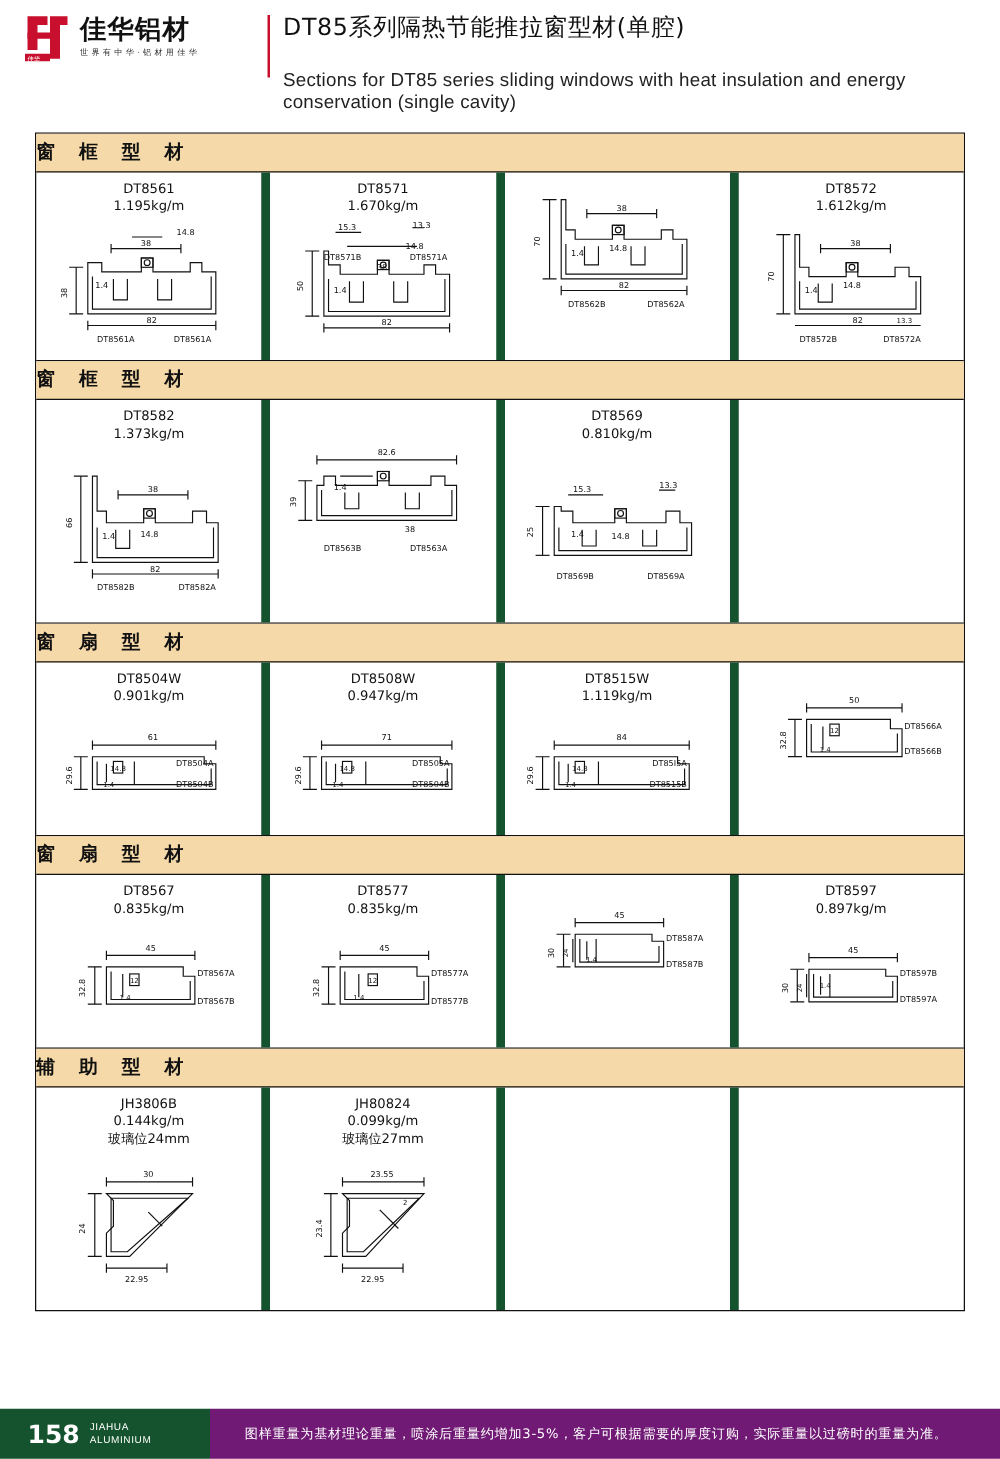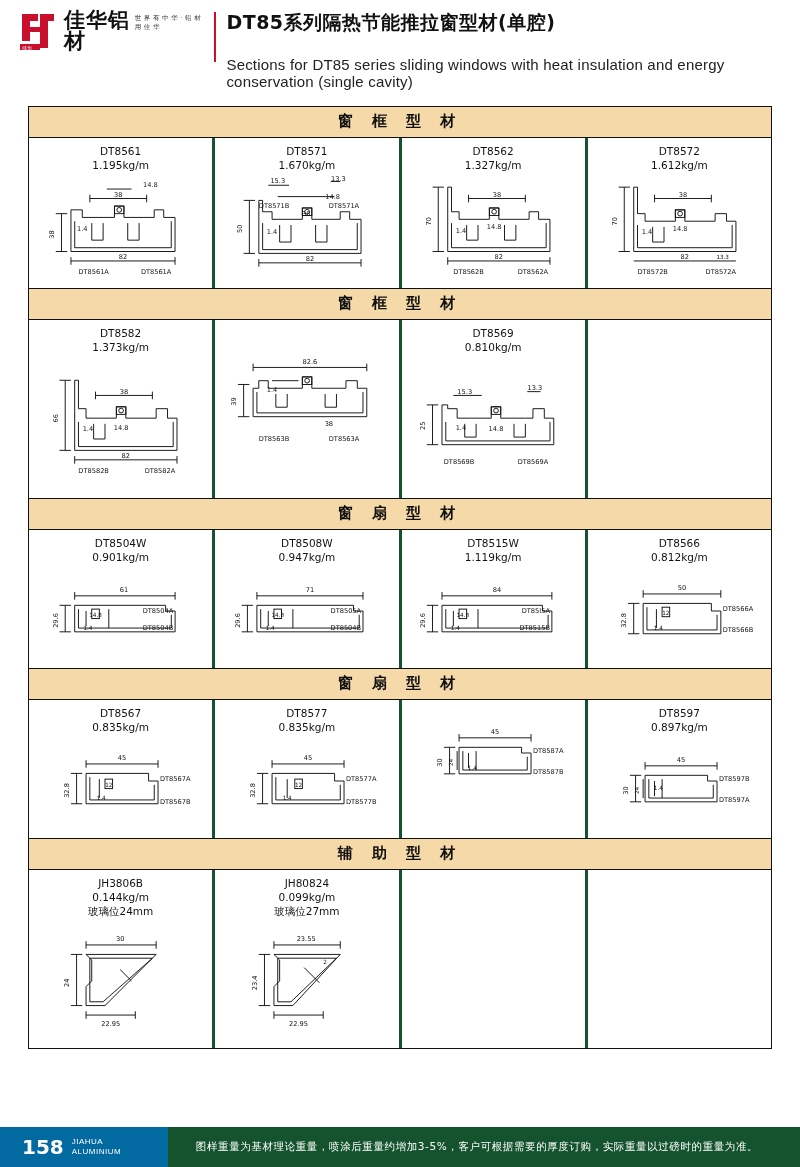--- a/index.html
+++ b/index.html
@@ -26,56 +26,56 @@
   }
   .logo-mark svg{display:block}
   .logo-cn{
     font-family:"DejaVu Sans",sans-serif;
     font-size:21px;font-weight:bold;color:#111;letter-spacing:1px;line-height:1;
   }
   .logo-sub{
     font-size:6.5px;color:#333;letter-spacing:0.5px;margin-top:4px;
     font-family:Liberation Serif, serif;
   }
-  .logo-text{display:flex;flex-direction:row;justify-content:flex-end}
+  .logo-text{display:flex;flex-direction:column;justify-content:flex-end}
   .divider-bar{
     width:3px;background:#c8102e;margin:2px 10px 0 4px;align-self:stretch;height:50px;
   }
   .title-block{flex:1 1 auto;padding-top:2px;}
   .title-cn{
     font-family:"DejaVu Sans",sans-serif;
-    font-size:19px;font-weight:bold;color:#111;line-height:1.15;letter-spacing:0.5px;
+    font-size:19px;font-weight:normal;color:#111;line-height:1.15;letter-spacing:0.5px;
   }
   .title-en{
     font-size:15px;color:#222;margin-top:22px;letter-spacing:0.2px;
   }
 
   
   .sheet{
     position:absolute;left:28px;top:106px;width:744px;
     border:1px solid #111;
     box-sizing:border-box;
   }
   .band{
     background:#f5d9a8;
     border-bottom:1px solid #111;
-    text-align:center;
+    text-align:left;
     font-family:"DejaVu Sans",sans-serif;
     font-size:15px;font-weight:bold;letter-spacing:7px;
     padding:5px 0 6px 0;
     color:#111;
   }
   .row{
     display:flex;
     border-bottom:1px solid #111;
   }
   .row:last-child{border-bottom:none;}
   .cell{
     flex:1 1 0;
-    border-right:3px solid #14532d;
+    border-right:7px solid #14532d;
     box-sizing:border-box;
     padding:6px 4px 4px 4px;
     position:relative;
   }
   .cell:last-child{border-right:none;}
   .cell.h150{height:150px;}
   .cell.h118{height:138px;}
   .cell.h160{height:178px;}
   .cap{
     text-align:center;
@@ -92,27 +92,27 @@
   }
   .figure.tall{height:calc(100% - 46px);}
   .figure svg{position:absolute;left:0;top:0;width:100%;height:100%;}
 
   
   .footer{
     position:absolute;left:0;bottom:0;width:800px;height:40px;
     display:flex;align-items:stretch;
   }
   .foot-left{
-    width:168px;background:#0369a1;color:#fff;display:flex;align-items:center;
+    width:168px;background:#14532d;color:#fff;display:flex;align-items:center;
     padding-left:22px;box-sizing:border-box;gap:8px;
   }
   .pg{font-size:20px;font-weight:bold;font-family:"DejaVu Sans",sans-serif;}
   .brandsm{font-size:8px;line-height:1.25;letter-spacing:.5px;}
   .foot-right{
-    flex:1 1 auto;background:#14532d;color:#fff;display:flex;align-items:center;
+    flex:1 1 auto;background:#701a75;color:#fff;display:flex;align-items:center;
     justify-content:center;font-family:"DejaVu Sans",sans-serif;font-size:10.5px;
     letter-spacing:.6px;padding-right:14px;
   }
 </style>
 </head>
 <body>
 
 <div class="header">
   <div class="logo-wrap">
     <div class="logo-mark">
@@ -212,24 +212,20 @@
             <text x="92" y="46">38</text>
             <text x="96" y="94">82</text>
             <text x="42" y="38" text-anchor="start">DT8571B</text>
             <text x="148" y="38" text-anchor="end">DT8571A</text>
           </g>
         </svg>
       </div>
     </div>
 
     <div class="cell h150">
-      <div class="cap">
-        <div class="code">DT8562</div>
-        <div>1.327kg/m</div>
-      </div>
       <div class="figure">
         <svg viewBox="0 0 185 112" preserveAspectRatio="xMidYMid meet">
           <g stroke="#111" fill="none" stroke-width="1">
             <path d="M44 16 L44 84 L152 84 L152 50 L140 50 L140 42 L130 42 L130 50 L98 50 L98 38 L88 38 L88 50 L56 50 L56 42 L48 42 L48 16 Z"></path>
             <path d="M48 54 L48 80 L148 80 L148 54"></path>
             <path d="M64 56 L64 72 L76 72 L76 56"></path>
             <path d="M104 56 L104 72 L116 72 L116 56"></path>
             <rect x="88" y="38" width="10" height="8"></rect>
             <circle cx="93" cy="42" r="2.5"></circle>
             <path d="M34 16 L34 84"></path>
@@ -489,24 +485,20 @@
             <text x="60" y="46" font-size="6">14.8</text>
             <text x="52" y="60" font-size="6">1.4</text>
             <text x="152" y="42" text-anchor="end">DT85I5A</text>
             <text x="152" y="60" text-anchor="end">DT8515B</text>
           </g>
         </svg>
       </div>
     </div>
 
     <div class="cell h118">
-      <div class="cap">
-        <div class="code">DT8566</div>
-        <div>0.812kg/m</div>
-      </div>
       <div class="figure">
         <svg viewBox="0 0 185 80" preserveAspectRatio="xMidYMid meet">
           <g stroke="#111" fill="none" stroke-width="1">
             <path d="M54 32 L54 64 L136 64 L136 40 L126 40 L126 32 Z"></path>
             <path d="M58 36 L58 60 L132 60 L132 44"></path>
             <rect x="74" y="36" width="8" height="10"></rect>
             <path d="M68 38 L68 58"></path>
             <path d="M54 22 L136 22"></path>
               <path d="M54 18 L54 26"></path>
               <path d="M136 18 L136 26"></path>

